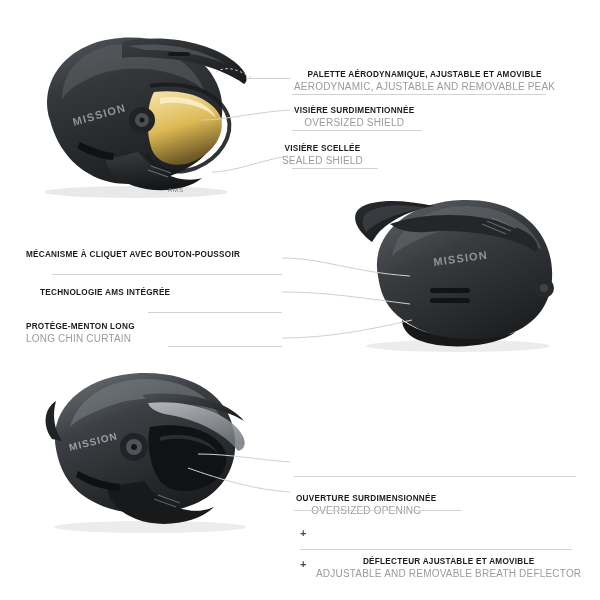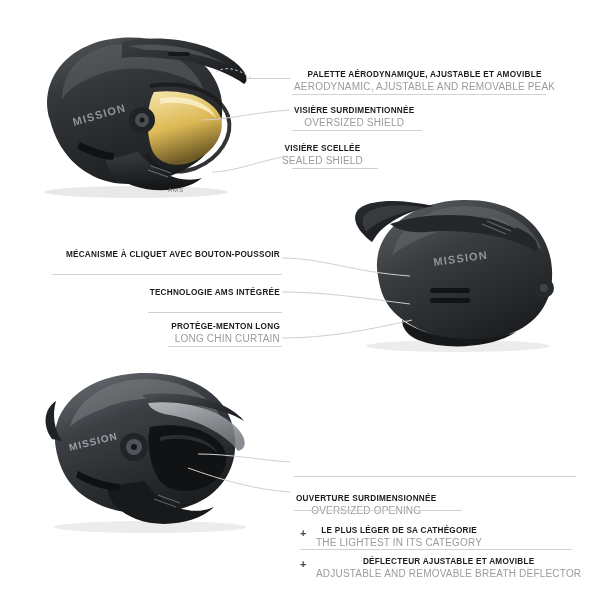--- a/index.html
+++ b/index.html
@@ -39,21 +39,21 @@
     font-size: 10px;
     font-weight: normal;
     letter-spacing: 0.2px;
     color: #9b9b9b;
     text-transform: uppercase;
     white-space: nowrap;
     display: block;
     margin-top: 1.5px;
   }
   .callout.right { text-align: center; }
-  .callout.left  { text-align: right; }
+  .callout.left  { text-align: left; }
 
   .underline {
     position: absolute;
     height: 1px;
     background: #d2d2d2;
   }
   .leader {
     position: absolute;
     background: #cfcfcf;
   }
@@ -277,44 +277,40 @@
     <span class="fr">VISIÈRE SCELLÉE</span>
     <span class="en">SEALED SHIELD</span>
   </div>
   <div class="underline" style="left:292px; top:168px; width:86px;"></div>
 
   <div class="callout left" style="left:26px; top:250px; width:254px;">
     <span class="fr">MÉCANISME À CLIQUET AVEC BOUTON-POUSSOIR</span>
   </div>
   <div class="underline" style="left:52px; top:274px; width:230px;"></div>
 
-  <div class="callout left" style="left:26px; top:288px; width:254px;">
+  <div class="callout left" style="left:40px; top:288px; width:254px;">
     <span class="fr">TECHNOLOGIE AMS INTÉGRÉE</span>
   </div>
   <div class="underline" style="left:148px; top:312px; width:134px;"></div>
 
   <div class="callout left" style="left:26px; top:322px; width:254px;">
     <span class="fr">PROTÈGE-MENTON LONG</span>
     <span class="en">LONG CHIN CURTAIN</span>
   </div>
   <div class="underline" style="left:168px; top:346px; width:114px;"></div>
 
   <div class="underline" style="left:294px; top:476px; width:282px;"></div>
 
   <div class="callout right" style="left:296px; top:486px;margin-top:8px;">
     <span class="fr">OUVERTURE SURDIMENSIONNÉE</span>
     <span class="en">OVERSIZED OPENING</span>
   </div>
   <div class="underline" style="left:294px; top:510px; width:168px;"></div>
 
   <div class="plus" style="left:300px; top:528px;">+</div>
-  <div class="callout right" style="left:316px; top:526px;">
-    <span class="fr">LE PLUS LÉGER DE SA CATHÉGORIE</span>
-    <span class="en">THE LIGHTEST IN ITS CATEGORY</span>
-  </div>
   <div class="underline" style="left:300px; top:549px; width:272px;"></div>
 
   <div class="plus" style="left:300px; top:559px;">+</div>
   <div class="callout right" style="left:316px; top:557px;">
     <span class="fr">DÉFLECTEUR AJUSTABLE ET AMOVIBLE</span>
     <span class="en">ADJUSTABLE AND REMOVABLE BREATH DEFLECTOR</span>
   </div>
 
 </div>
 

